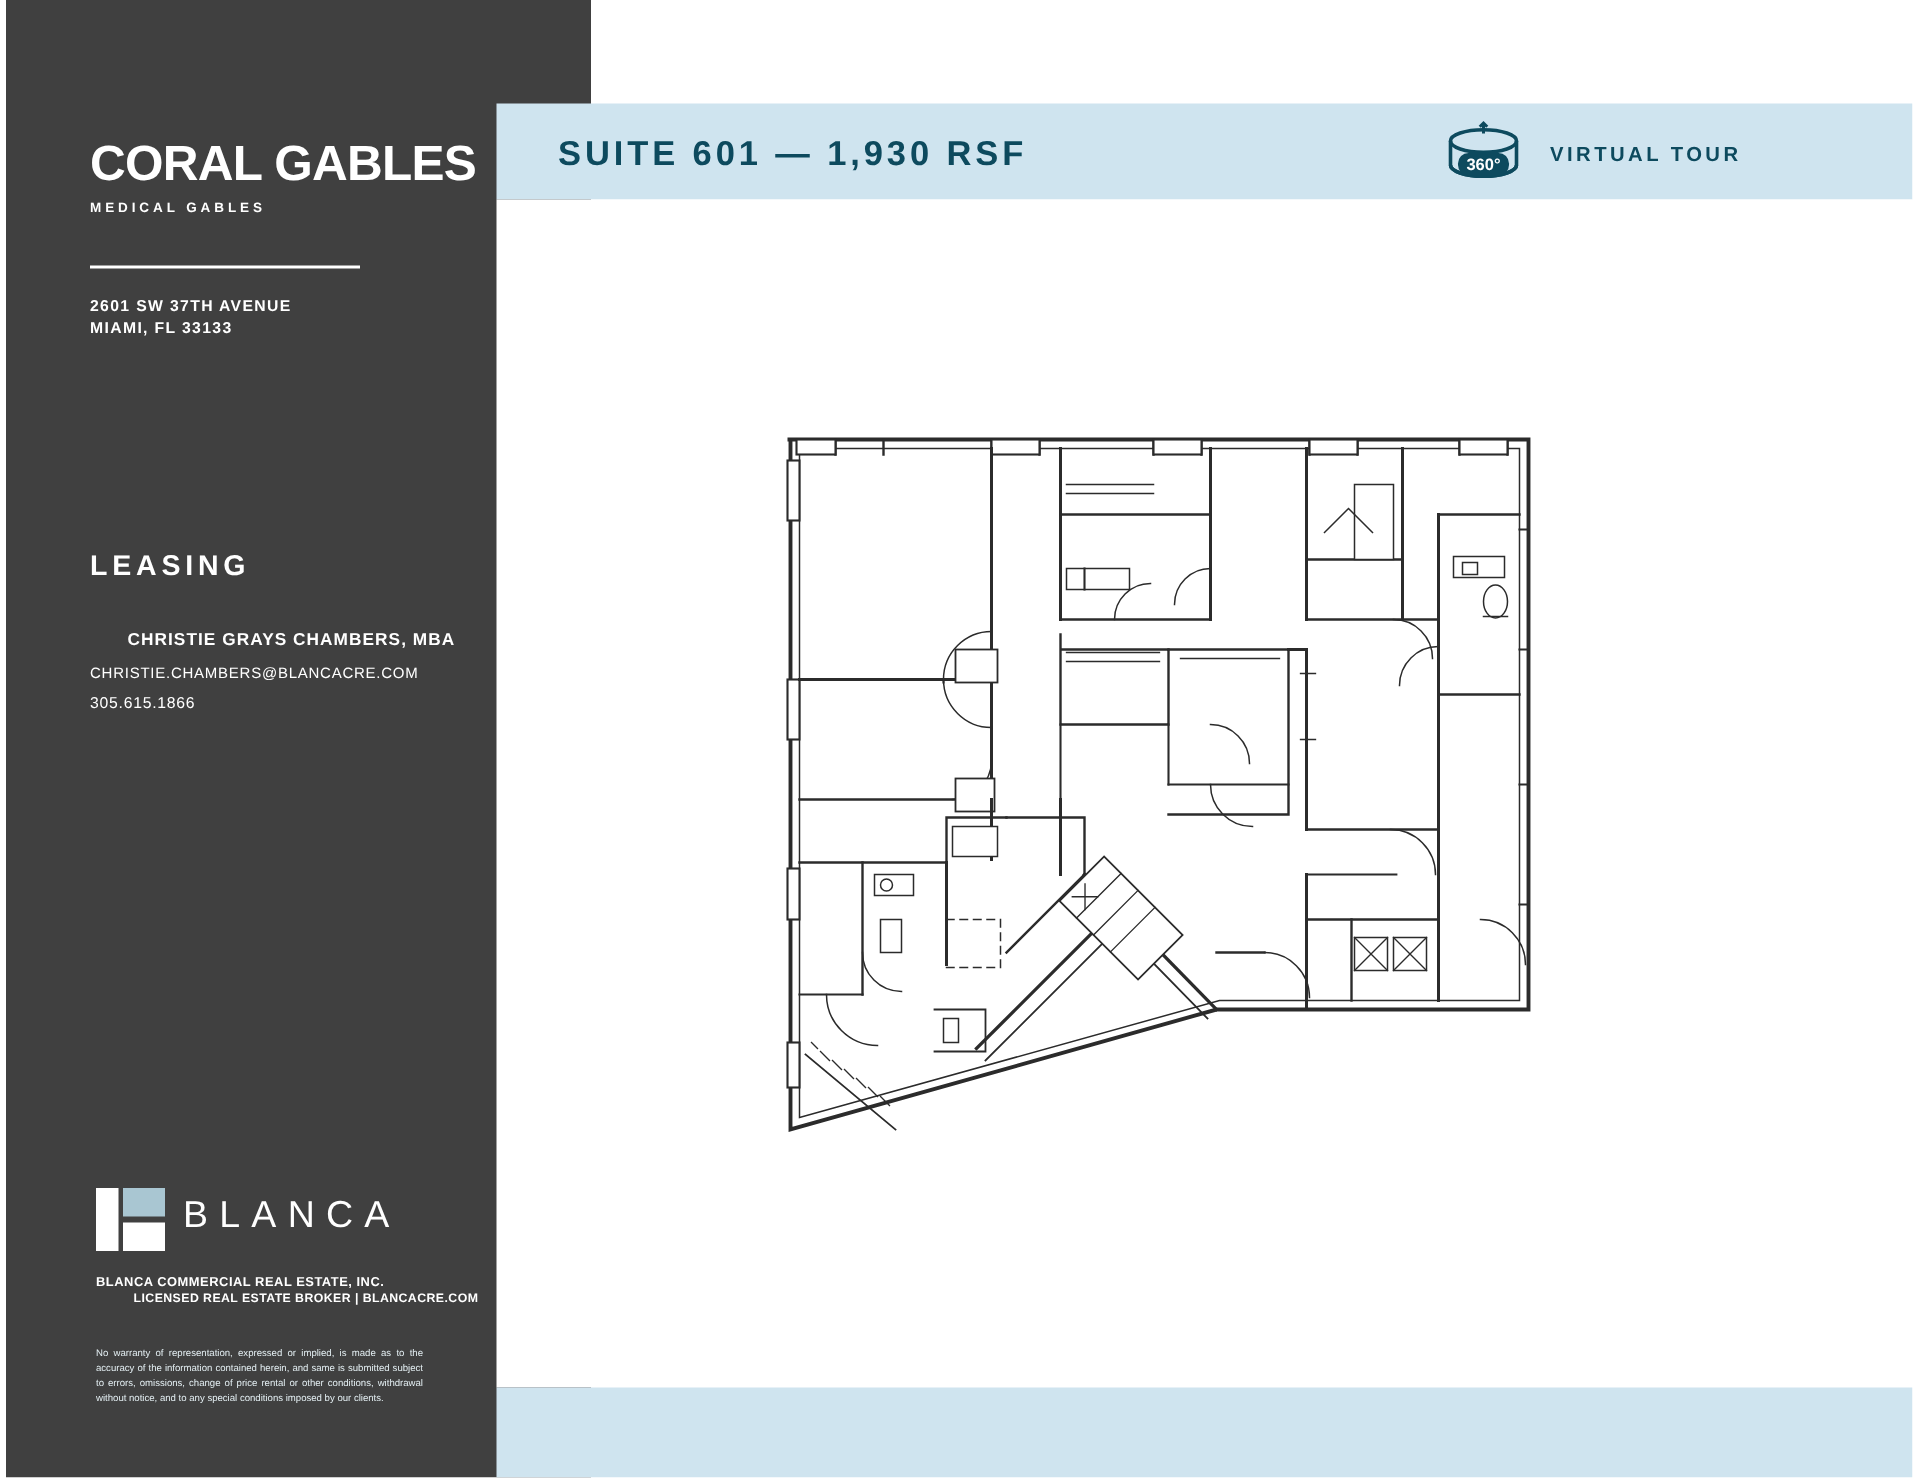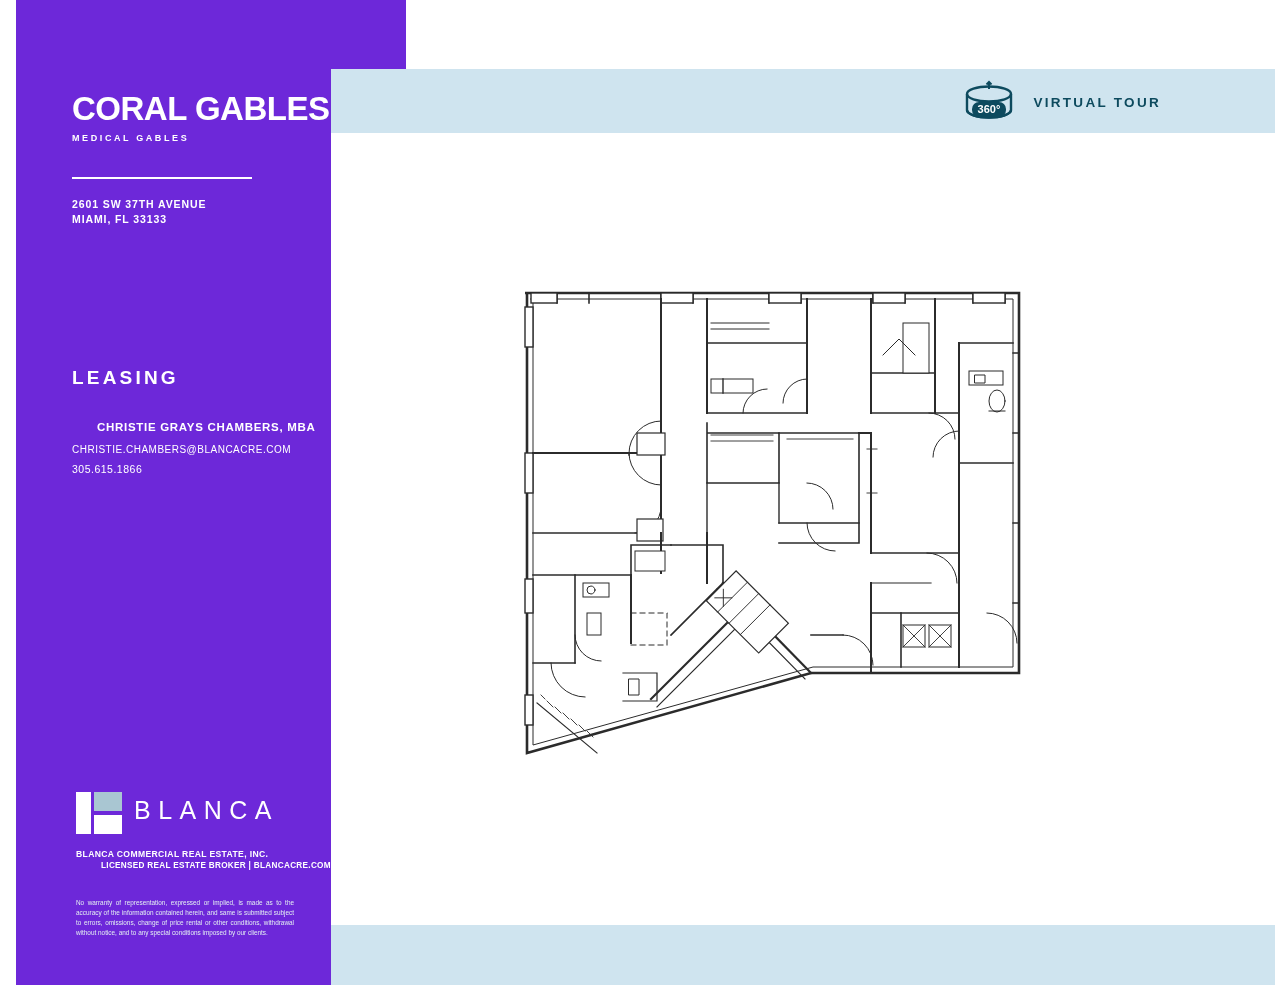--- a/index.html
+++ b/index.html
@@ -13,24 +13,24 @@
   .page {
     position: relative;
     width: 1275px;
     height: 985px;
     background: #ffffff;
   }
 
   
   .sidebar {
     position: absolute;
-    left: 16px; top: 0;
+    left: 4px; top: 0;
     width: 390px;
     height: 985px;
-    background: #6d28d9;
+    background: #404040;
     color: #ffffff;
   }
   .brand-block {
     position: absolute;
     left: 56px;
     top: 92px;
     width: 240px;
   }
   .brand-title {
     font-size: 33px;
@@ -244,20 +244,21 @@
       </div>
       <div class="blanca-word">BLANCA</div>
     </div>
 
     <div class="blanca-line1">BLANCA COMMERCIAL REAL ESTATE, INC.</div>
     <div class="blanca-line2">LICENSED REAL ESTATE BROKER | BLANCACRE.COM</div>
     <div class="disclaimer">No warranty of representation, expressed or implied, is made as to the accuracy of the information contained herein, and same is submitted subject to errors, omissions, change of price rental or other conditions, withdrawal without notice, and to any special conditions imposed by our clients.</div>
   </div>
 
   <div class="header-bar">
+    <div class="header-title">SUITE 601 — 1,930 RSF</div>
 
     <div class="tour-group">
       <svg class="tour-icon" viewBox="0 0 60 44">
         <ellipse cx="30" cy="14" rx="22" ry="7.5" fill="none" stroke="#0d4a5e" stroke-width="2.4"></ellipse>
         <path d="M8 14 L8 30 A22 7.5 0 0 0 52 30 L52 14" fill="none" stroke="#0d4a5e" stroke-width="2.4"></path>
         <path d="M8 30 A22 7.5 0 0 0 52 30" fill="none" stroke="#0d4a5e" stroke-width="2.4"></path>
         <path d="M30 2 L30 9 M27.5 4.5 L30 2 L32.5 4.5" fill="none" stroke="#0d4a5e" stroke-width="2"></path>
         <rect x="13" y="22" width="34" height="15" rx="7" fill="#0d4a5e"></rect>
         <text x="30" y="33" font-family="Liberation Sans, sans-serif" font-size="11" font-weight="bold" fill="#ffffff" text-anchor="middle">360°</text>
       </svg>

